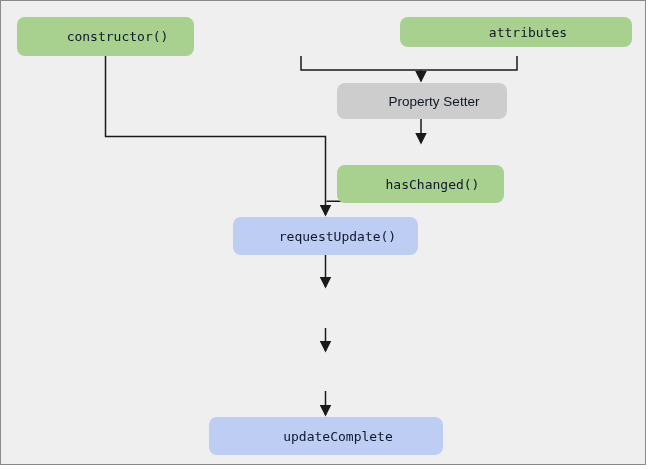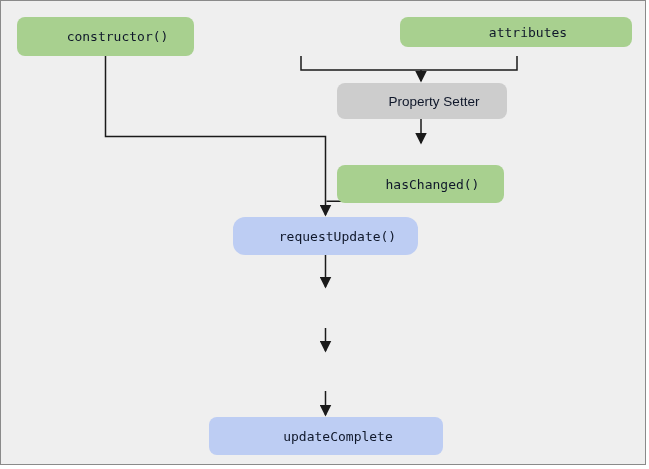--- a/index.html
+++ b/index.html
@@ -92,21 +92,21 @@
   </div>
 
   <div class="node plain n-property-setter" style="background: rgb(205, 205, 205);">
     <span>Property Setter</span>
   </div>
 
   <div class="node code n-has-changed" style="background: rgb(168, 208, 143);">
     <span>hasChanged()</span>
   </div>
 
-  <div class="node code n-request-update" style="background: rgb(189, 205, 243); border-radius: 12px;">
+  <div class="node code n-request-update" style="background: rgb(189, 205, 243);">
     <span>requestUpdate()</span>
   </div>
 
 
 
   <div class="node code n-update-complete" style="background: rgb(189, 205, 243);">
     <span>updateComplete</span>
   </div>
 
 </div>

